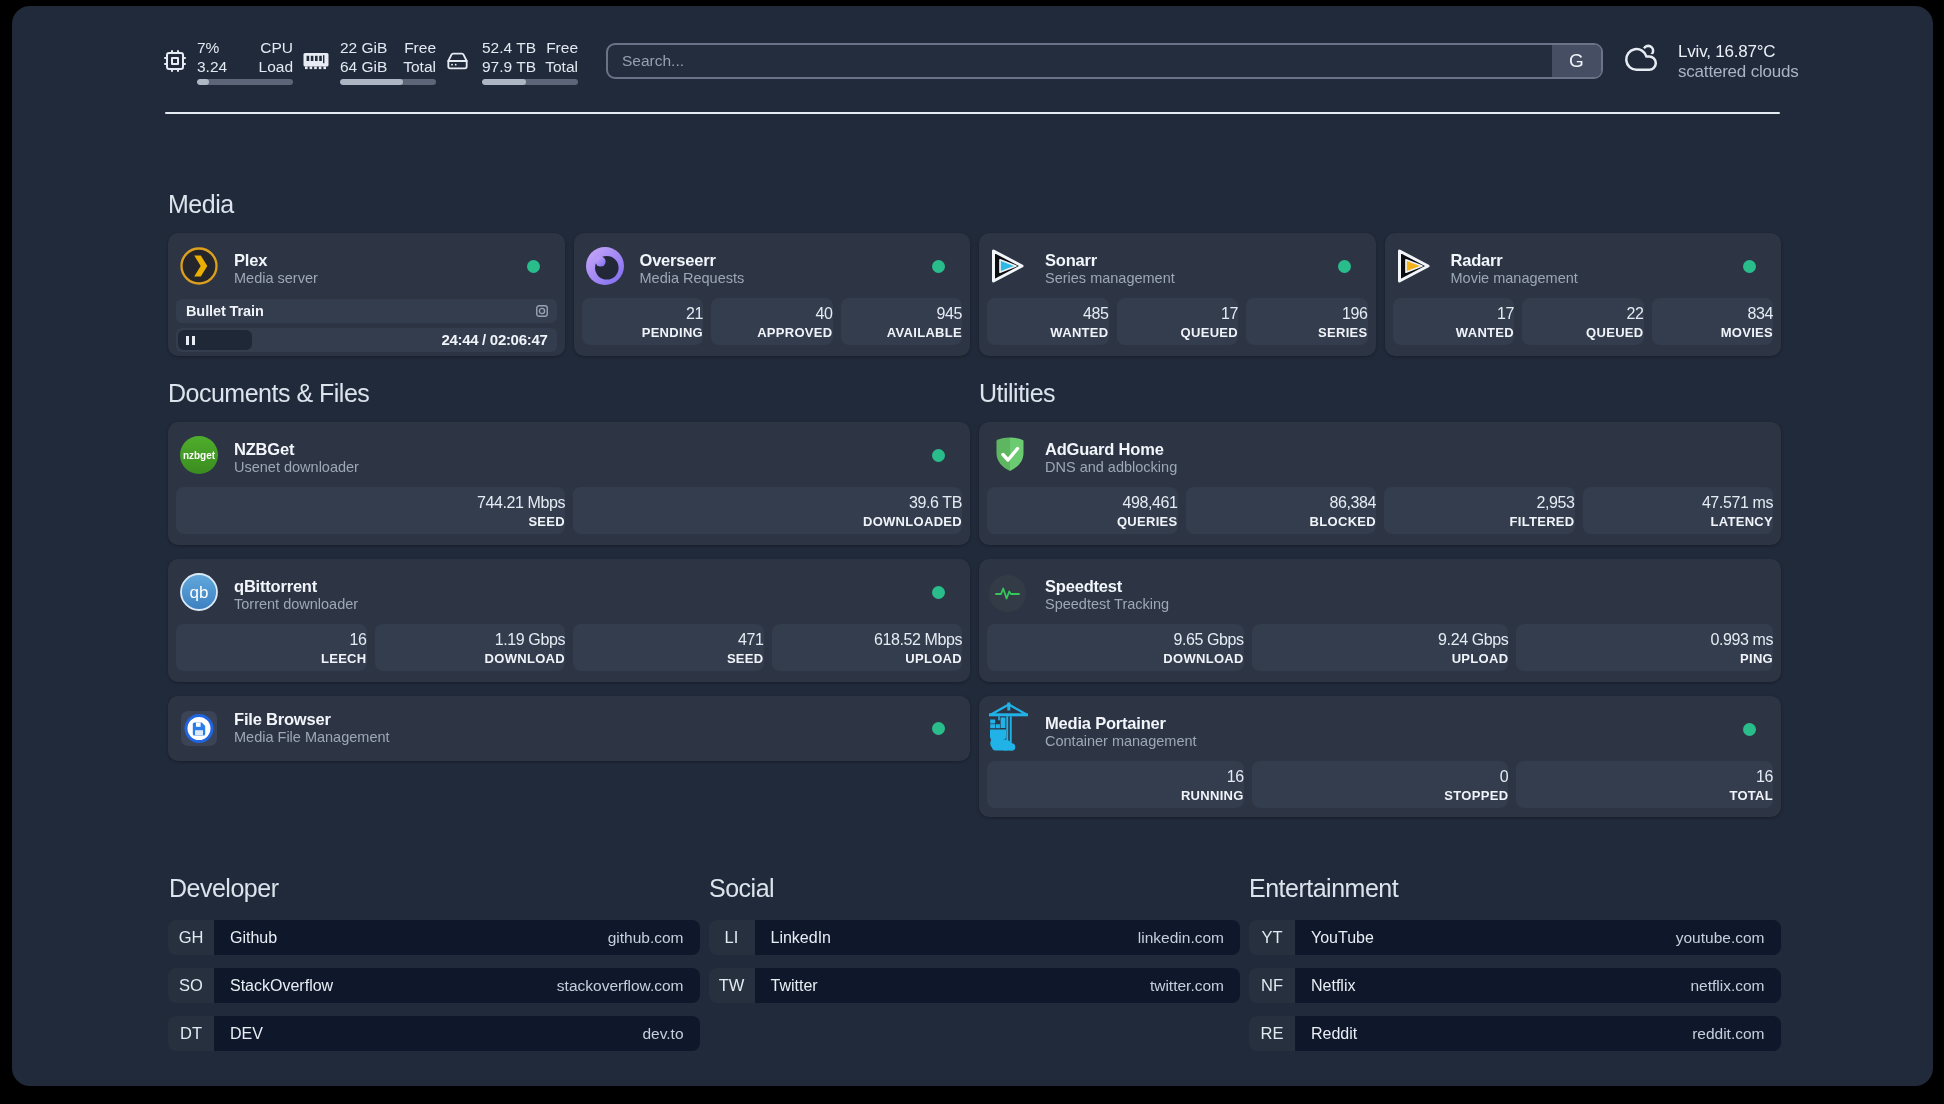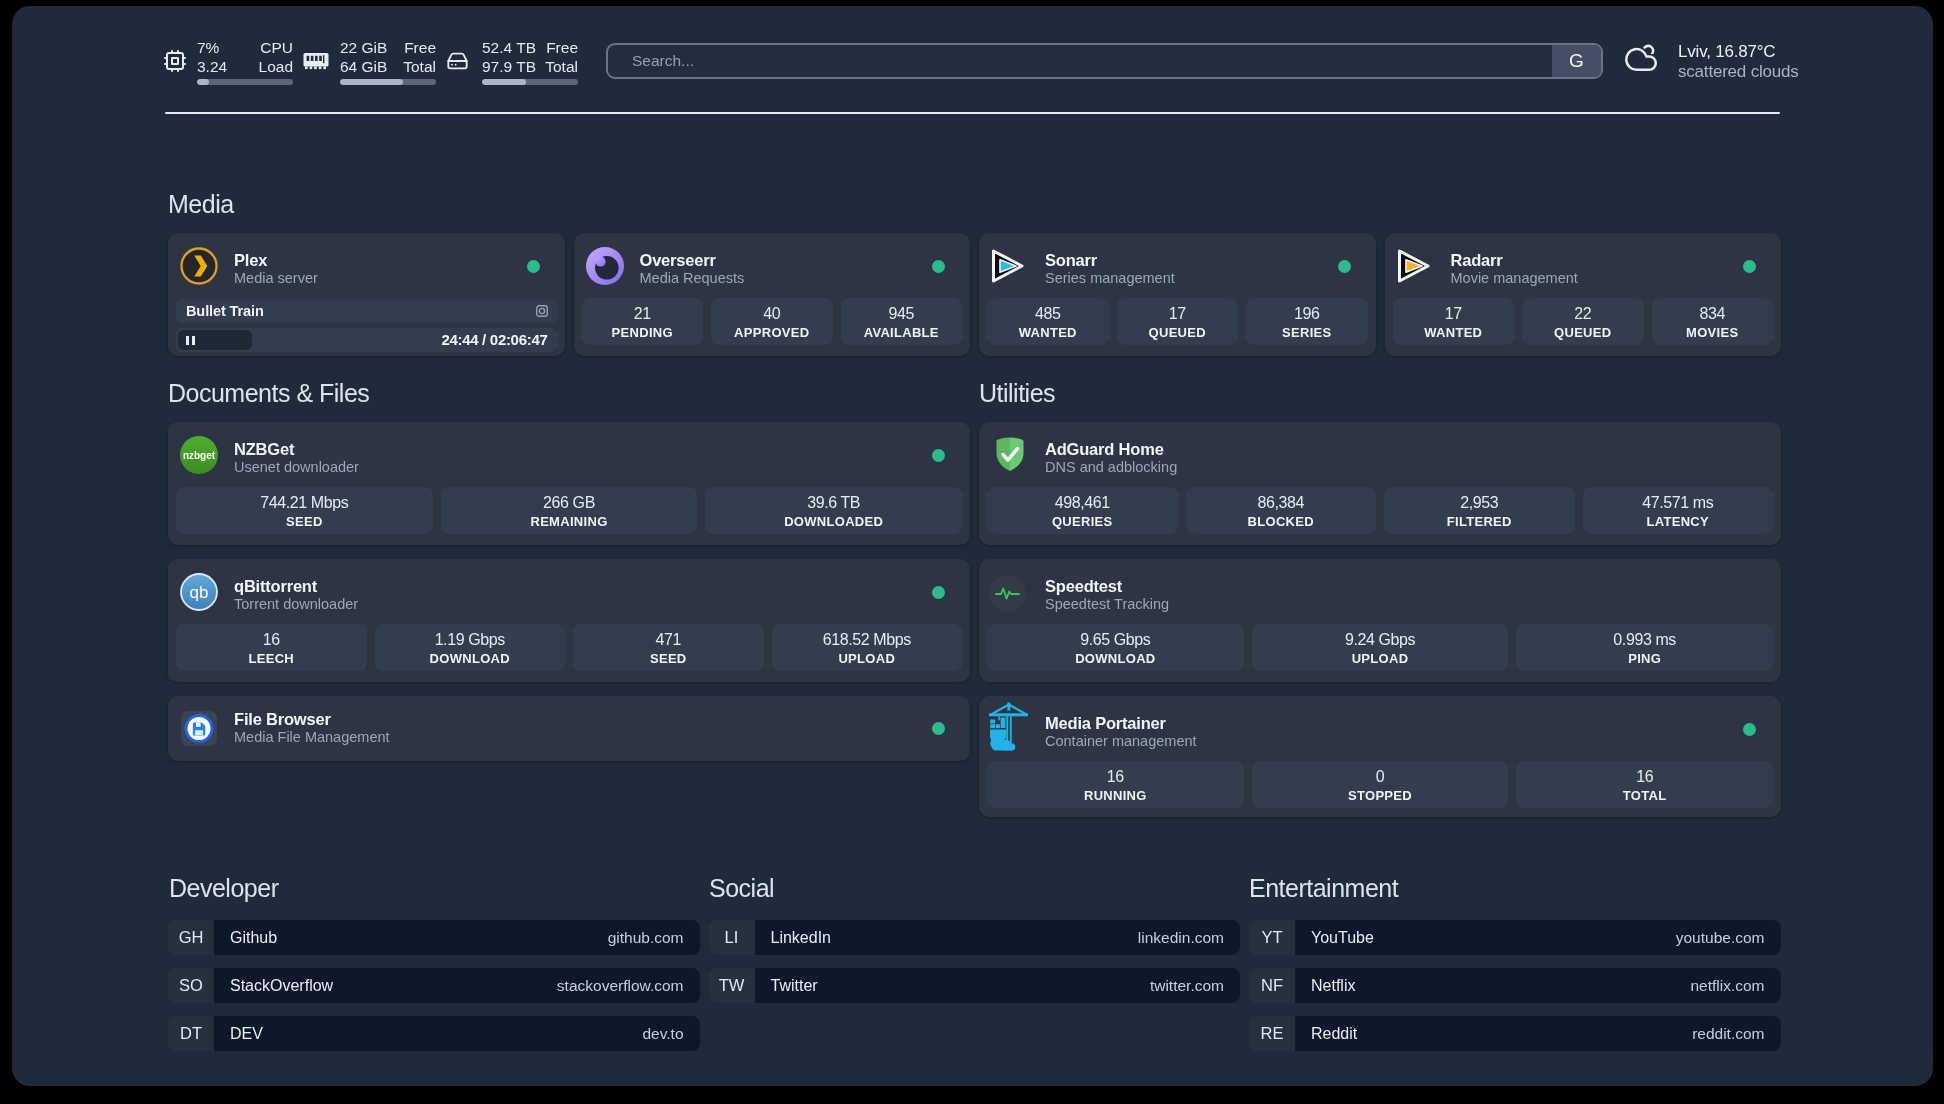--- a/index.html
+++ b/index.html
@@ -3,34 +3,34 @@
 <meta charset="utf-8">
 <style>
 *{margin:0;padding:0;box-sizing:border-box}
 body{width:1944px;height:1104px;background:#000;font-family:"Liberation Sans",sans-serif;position:relative;overflow:hidden}
 .panel{position:absolute;left:12px;top:6px;width:1921px;height:1080px;background:#212a3a;border-radius:18px}
 .abs{position:absolute}
 .res{position:absolute;font-size:15.5px;color:#e3e9f2;width:96px}
 .rrow{display:flex;justify-content:space-between;line-height:18.5px}
 .rbar{margin-top:3px;height:6px;border-radius:3px;background:#5d6678;overflow:hidden}
 .rbar i{display:block;height:100%;background:#aeb6c4;border-radius:3px}
-.search{position:absolute;left:606px;top:43px;width:997px;height:36px;border:2px solid #6a7489;border-radius:9px;color:#94a0b2;font-size:15.5px;line-height:32px;padding-left:24px;background:rgba(255,255,255,.015)}
+.search{position:absolute;left:606px;top:43px;width:997px;height:36px;border:2px solid #6a7489;border-radius:9px;color:#94a0b2;font-size:15.5px;line-height:32px;padding-left:14px;background:rgba(255,255,255,.015)}
 .gbtn{position:absolute;right:0;top:0;bottom:0;width:49px;background:#454e62;border-radius:0 6px 6px 0;color:#f0f3f8;font-size:19px;display:flex;align-items:center;justify-content:center}
 .wtxt1{font-size:17px;color:#ebeff6;line-height:19px;letter-spacing:-0.2px}
 .wtxt2{font-size:17px;color:#a9b3c3;line-height:17px;margin-top:2px;letter-spacing:-0.2px}
 .divider{position:absolute;left:165px;top:112px;width:1615px;height:2px;background:#e6eaf2;border-radius:1px}
 .stitle{position:absolute;font-size:25px;color:#dce3ed;line-height:29px;letter-spacing:-0.5px}
 .card{position:absolute;background:#2d3545;border-radius:10px;box-shadow:0 1px 3px rgba(0,0,0,.28)}
 .logo{position:absolute;left:12px;top:14px;width:38px;height:38px}
 .ct{position:absolute;left:66px;top:17px;white-space:nowrap}
 .t1{font-size:16.5px;font-weight:bold;color:#f2f5fa;line-height:20px;letter-spacing:-0.2px}
 .t2{font-size:14.5px;color:#9ca7b7;line-height:17px;margin-top:0}
 .dot{position:absolute;right:25px;top:27px;width:13px;height:13px;border-radius:50%;background:#2abd8c}
 .stats{position:absolute;left:8px;right:8px;top:65px;height:47px;display:flex;gap:8px}
-.box{flex:1;background:#343d4e;border-radius:8px;text-align:center;padding-top:6px}
+.box{flex:1;background:#343d4e;border-radius:8px;text-align:right;padding-top:6px}
 .num{font-size:16px;color:#e5ebf3;line-height:20px;letter-spacing:-0.4px}
 .lbl{font-size:13px;font-weight:bold;color:#f0f4f9;line-height:17px;letter-spacing:.3px}
 .mrow{position:absolute;left:8px;right:8px;height:24px;background:#343d4e;border-radius:6px}
 .mt{position:absolute;left:10px;top:2px;font-size:14.5px;font-weight:bold;color:#eff3f8;line-height:20px;letter-spacing:-0.1px}
 .pill{position:absolute;left:2px;top:2px;width:74px;height:20px;background:#1f2836;border-radius:6px}
 .pb{position:absolute;top:5.5px;width:3px;height:9px;background:#e8edf4}
 .time{position:absolute;right:9px;top:2px;font-size:15px;font-weight:bold;color:#f0f4f9;line-height:20px;letter-spacing:-0.3px}
 .bm{position:absolute;height:35px;border-radius:8px;overflow:hidden;display:flex;font-size:16px}
 .bma{width:46px;background:#27303f;color:#e3e9f1;display:flex;align-items:center;justify-content:center;font-size:16.5px;flex:none}
 .bmb{flex:1;background:#0f172a;display:flex;align-items:center;justify-content:space-between;padding:0 16px}
@@ -249,24 +249,20 @@
     </svg>
  <div class="ct">
       <div class="t1">NZBGet</div>
       <div class="t2">Usenet downloader</div>
     </div>
  <i class="dot"></i>
  <div class="stats">
   <div class="box">
         <div class="num">744.21 Mbps</div>
         <div class="lbl">SEED</div>
-      </div>
-  <div class="box">
-        <div class="num">266 GB</div>
-        <div class="lbl">REMAINING</div>
       </div>
   <div class="box">
         <div class="num">39.6 TB</div>
         <div class="lbl">DOWNLOADED</div>
       </div>
  </div>
 </div>
 
 <div class="card" style="left:979px;top:422px;width:802px;height:123px">
  <svg class="logo" viewBox="0 0 38 38">

